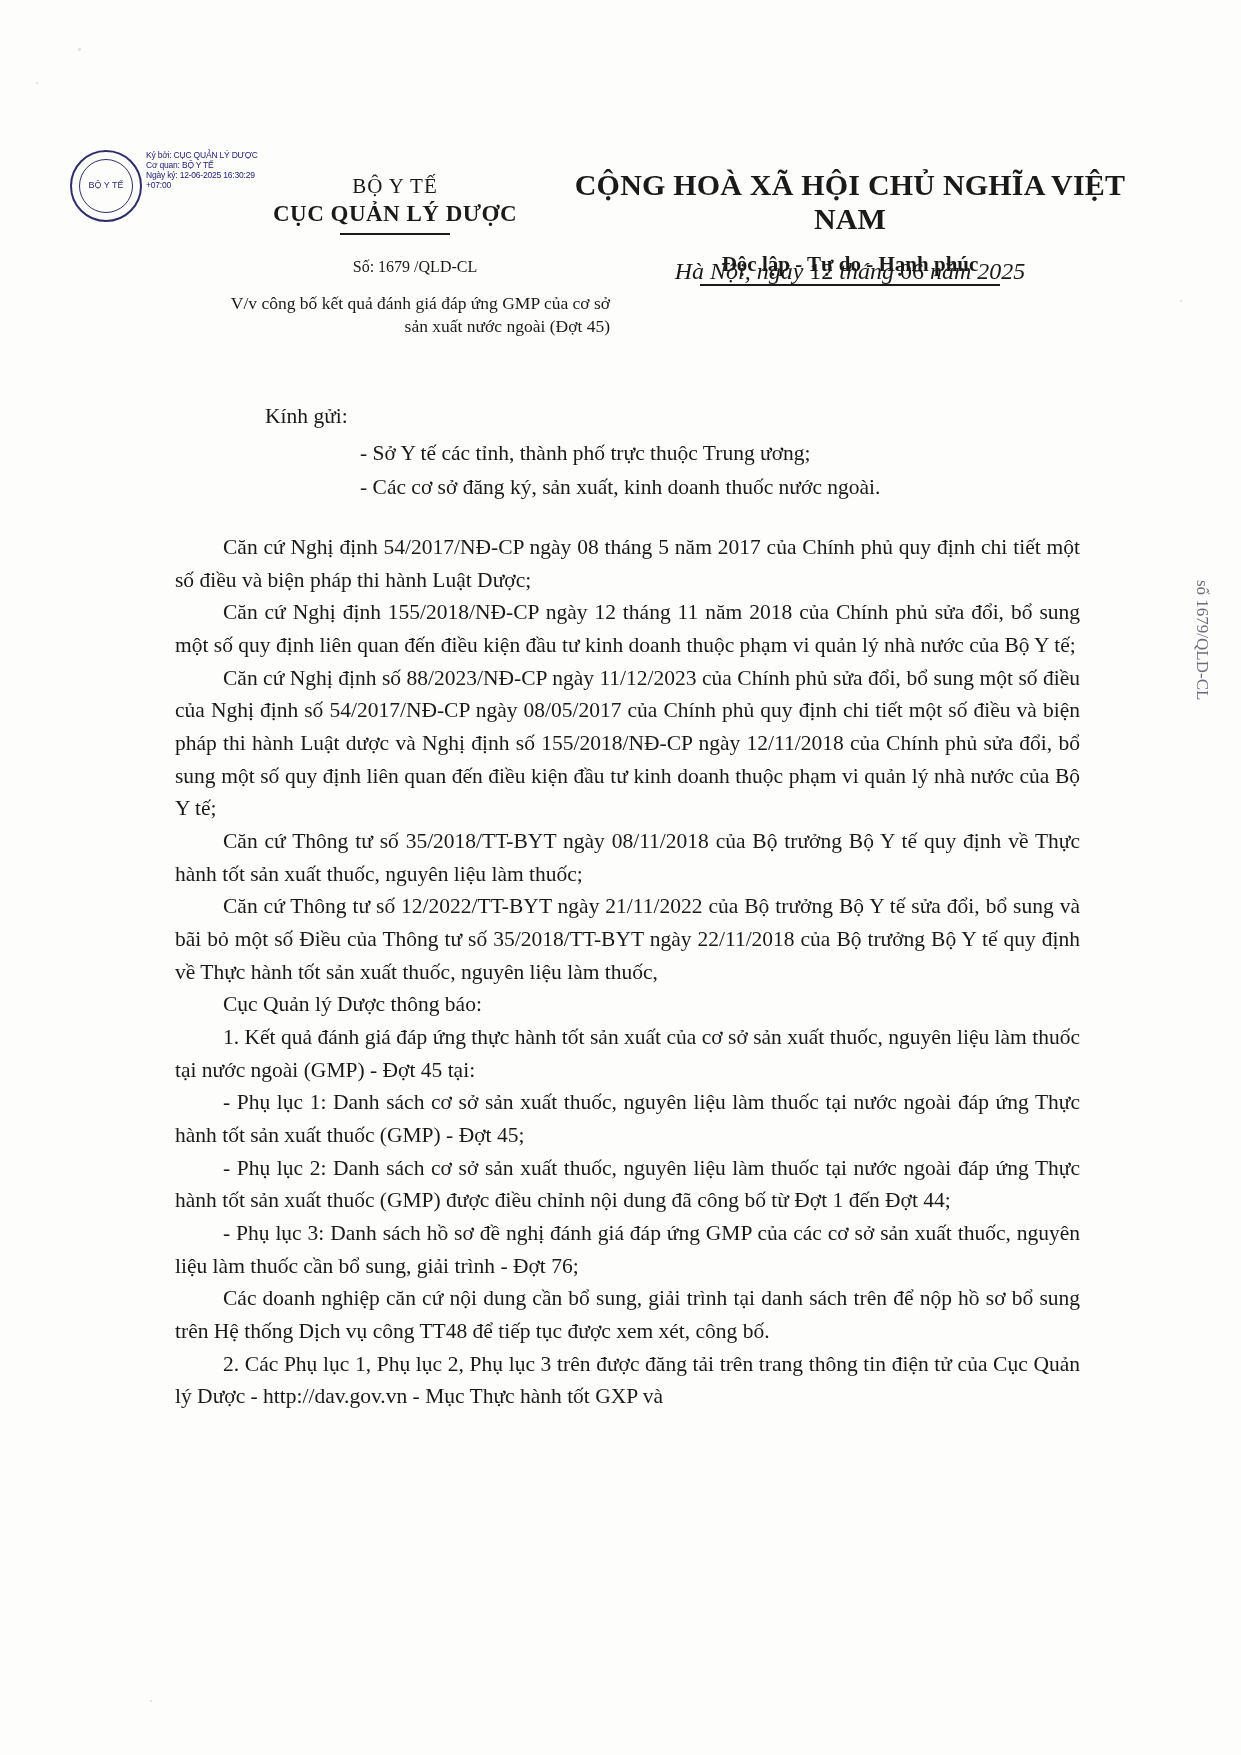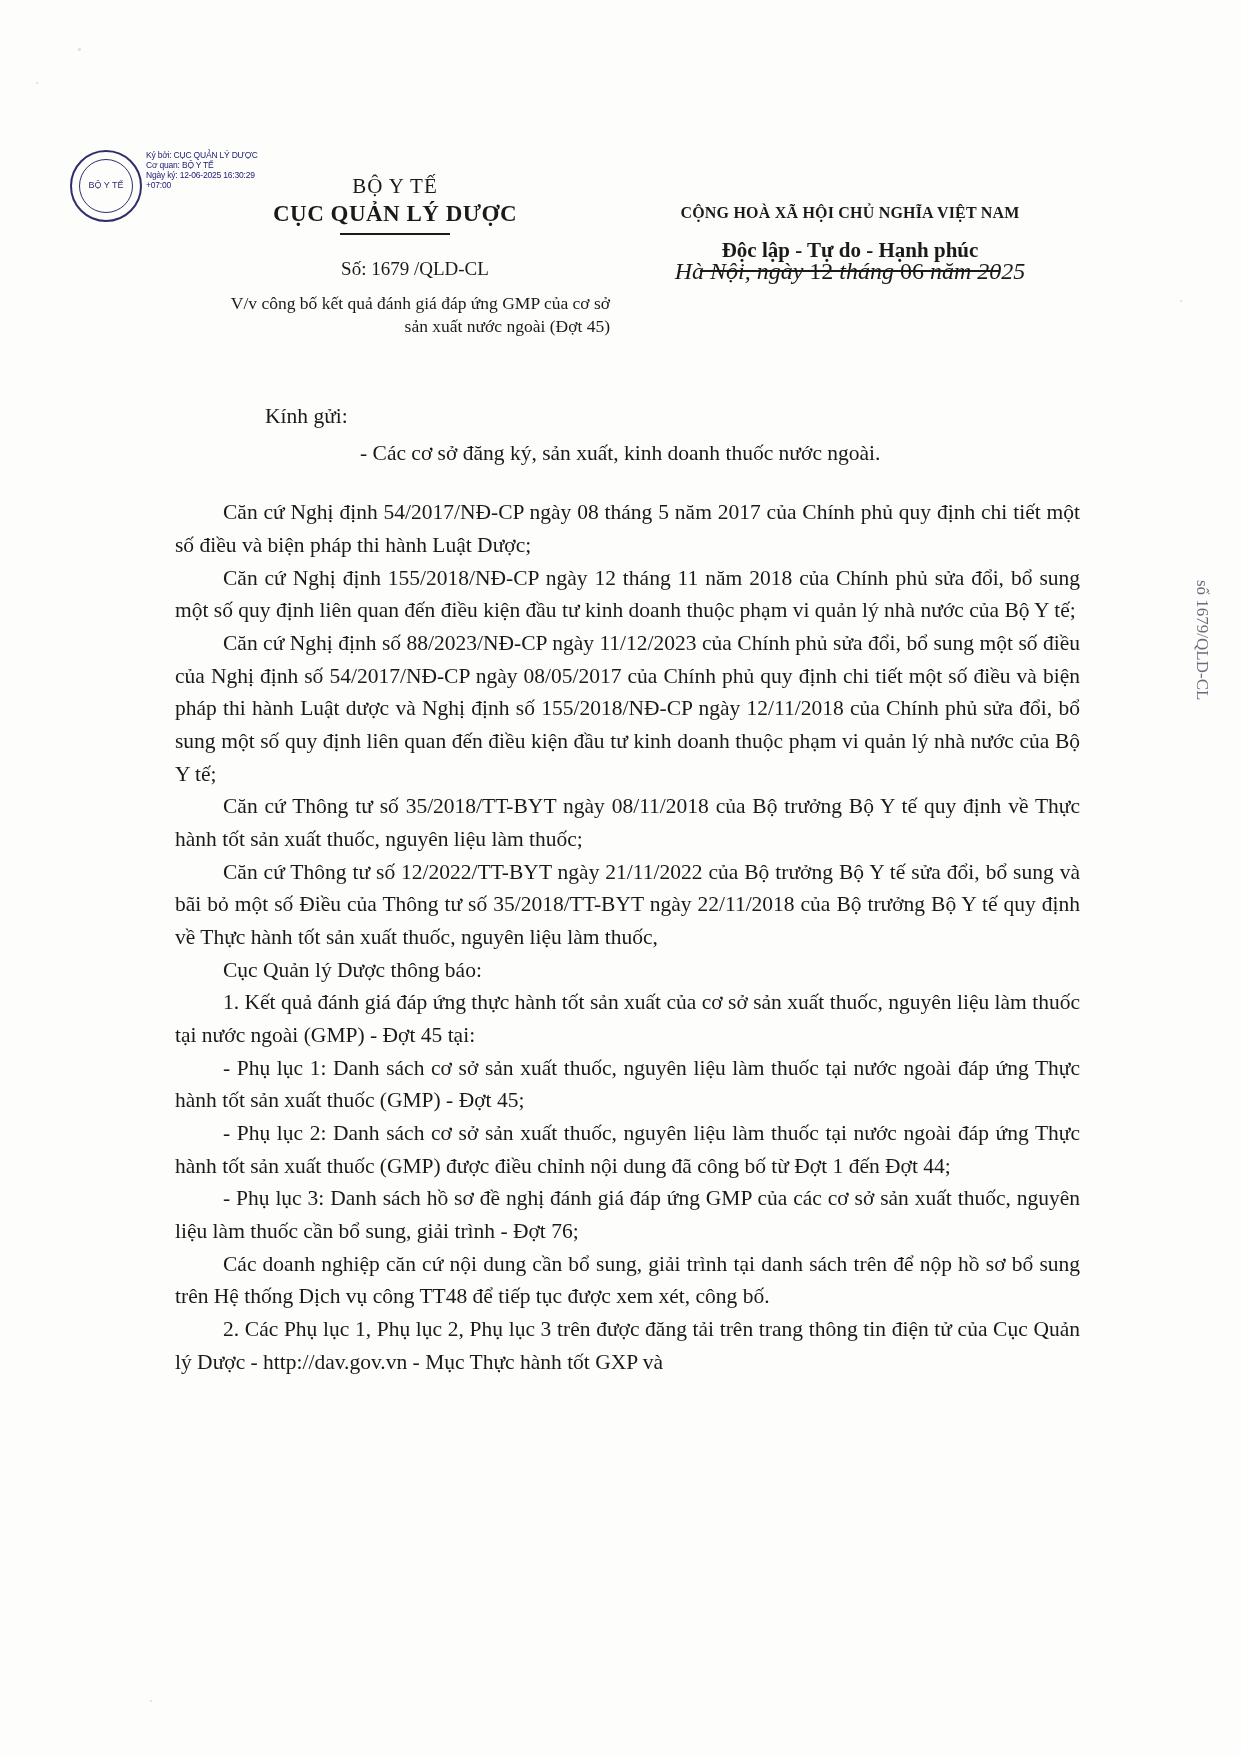--- a/index.html
+++ b/index.html
@@ -95,43 +95,42 @@
     margin: 6px auto 0 auto;
   }
   .nation-block {
     position: absolute;
     left: 470px;
     top: 18px;
     width: 620px;
     text-align: center;
   }
   .nation-line1 {
-    font-size: 16px;
+    font-size: 30px;
     font-weight: bold;
     letter-spacing: .2px;
-    margin-top: 36px;
   }
   .nation-line2 {
     font-size: 21px;
     font-weight: bold;
     margin-top: 16px;
   }
   .nation-rule {
     width: 300px;
     height: 1.5px;
     background: #1a1a1a;
     margin: 7px auto 0 auto;
   }
   .docnum {
     position: absolute;
     left: 180px;
     top: 108px;
     width: 330px;
     text-align: center;
-    font-size: 19px;
+    font-size: 16px;
   }
   .subject {
     position: absolute;
     left: 150px;
     top: 142px;
     width: 390px;
     text-align: right;
     font-size: 17.5px;
     line-height: 1.33;
   }
@@ -230,20 +229,21 @@
       <span>năm</span>
       <span>2025</span>
     </div>
   </div>
 
   <div class="side-marks">số 1679/QLD-CL</div>
 
   <div class="body">
 
     <div class="kinh-gui">Kính gửi:</div>
+    <div class="recipient">- Sở Y tế các tỉnh, thành phố trực thuộc Trung ương;</div>
     <div class="recipient" style="margin-bottom:27px;">- Các cơ sở đăng ký, sản xuất, kinh doanh thuốc nước ngoài.</div>
 
     <p class="para">Căn cứ Nghị định 54/2017/NĐ-CP ngày 08 tháng 5 năm 2017 của Chính phủ quy định chi tiết một số điều và biện pháp thi hành Luật Dược;</p>
     <p class="para">Căn cứ Nghị định 155/2018/NĐ-CP ngày 12 tháng 11 năm 2018 của Chính phủ sửa đổi, bổ sung một số quy định liên quan đến điều kiện đầu tư kinh doanh thuộc phạm vi quản lý nhà nước của Bộ Y tế;</p>
     <p class="para">Căn cứ Nghị định số 88/2023/NĐ-CP ngày 11/12/2023 của Chính phủ sửa đổi, bổ sung một số điều của Nghị định số 54/2017/NĐ-CP ngày 08/05/2017 của Chính phủ quy định chi tiết một số điều và biện pháp thi hành Luật dược và Nghị định số 155/2018/NĐ-CP ngày 12/11/2018 của Chính phủ sửa đổi, bổ sung một số quy định liên quan đến điều kiện đầu tư kinh doanh thuộc phạm vi quản lý nhà nước của Bộ Y tế;</p>
     <p class="para">Căn cứ Thông tư số 35/2018/TT-BYT ngày 08/11/2018 của Bộ trưởng Bộ Y tế quy định về Thực hành tốt sản xuất thuốc, nguyên liệu làm thuốc;</p>
     <p class="para">Căn cứ Thông tư số 12/2022/TT-BYT ngày 21/11/2022 của Bộ trưởng Bộ Y tế sửa đổi, bổ sung và bãi bỏ một số Điều của Thông tư số 35/2018/TT-BYT ngày 22/11/2018 của Bộ trưởng Bộ Y tế quy định về Thực hành tốt sản xuất thuốc, nguyên liệu làm thuốc,</p>
     <p class="para">Cục Quản lý Dược thông báo:</p>
     <p class="para">1. Kết quả đánh giá đáp ứng thực hành tốt sản xuất của cơ sở sản xuất thuốc, nguyên liệu làm thuốc tại nước ngoài (GMP) - Đợt 45 tại:</p>
     <p class="para">- Phụ lục 1: Danh sách cơ sở sản xuất thuốc, nguyên liệu làm thuốc tại nước ngoài đáp ứng Thực hành tốt sản xuất thuốc (GMP) - Đợt 45;</p>

